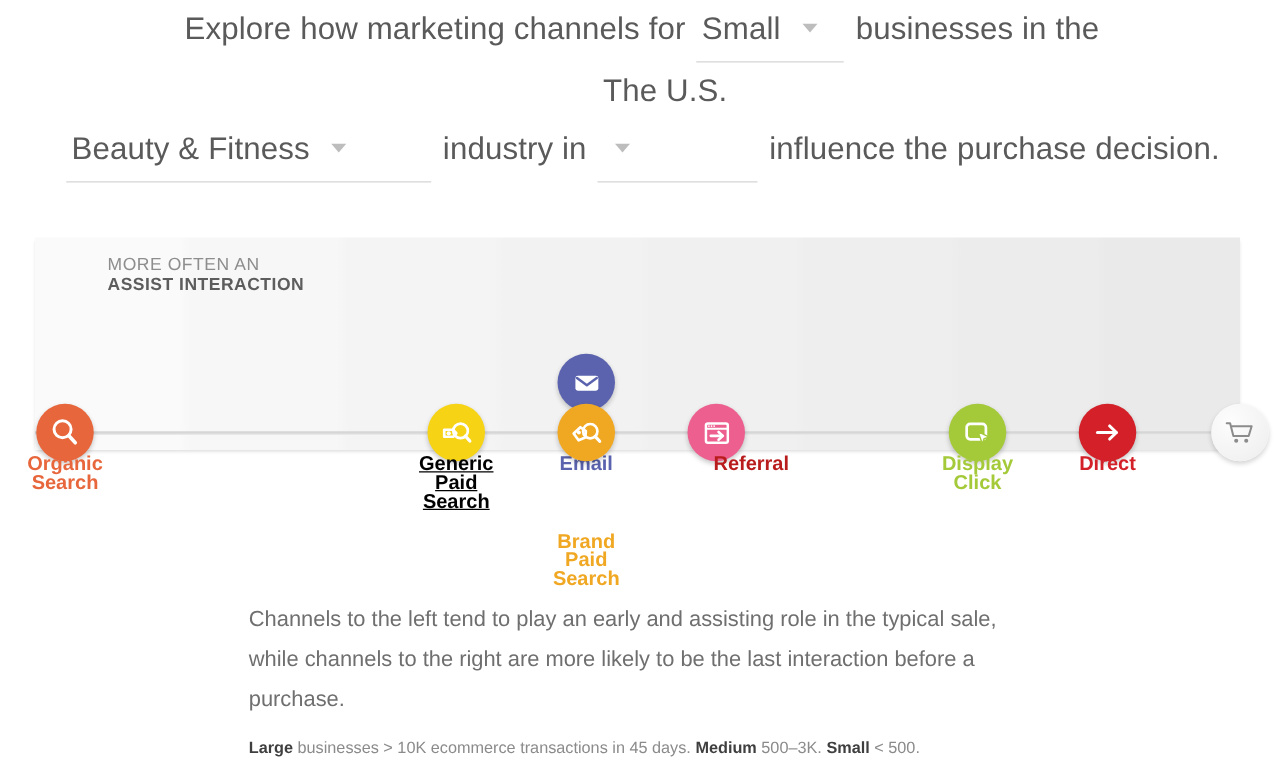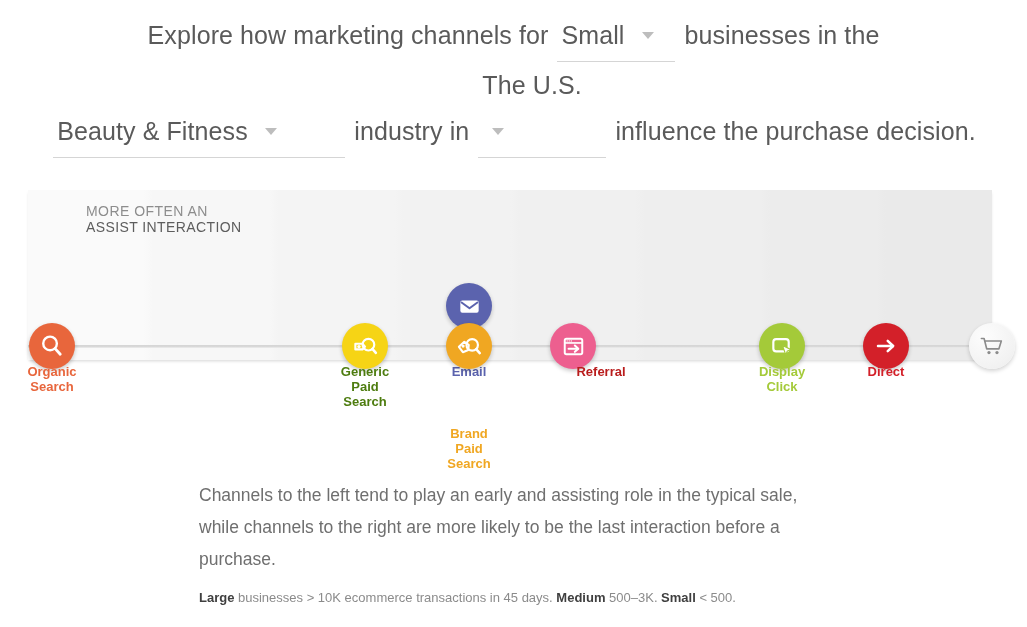--- a/index.html
+++ b/index.html
@@ -10,21 +10,21 @@
     font-family: "Liberation Sans", sans-serif;
     overflow: hidden;
   }
   .page { position: relative; width: 1027px; height: 627px; background:#fff; }
 
   
   .headline {
     position: absolute;
     left: 0; top: 0;
     width: 1027px;
-    padding: 12px 20px;
+    padding: 0 20px;
     text-align: center;
     font-size: 25px;
     line-height: 46px;
     color: #5a5a5a;
     font-weight: 400;
     letter-spacing: .1px;
     white-space: normal;
   }
   .headline .txt { color:#5a5a5a; }
 
@@ -76,21 +76,21 @@
   }
   .panel-label {
     position: absolute;
     top: 13px;
     font-size: 14px;
     letter-spacing: .45px;
     line-height: 16px;
     color: #8d8d8d;
     margin-left: 46px;
   }
-  .panel-label .b { display:block; font-weight: 400; color: #5d5d5d; letter-spacing:.4px;text-align:center; }
+  .panel-label .b { display:block; font-weight: 700; color: #5d5d5d; letter-spacing:.4px;text-align:center; }
   .pl-left  { left: 12px;  text-align: left; }
   .pl-right { right: 12px; text-align: right; }
 
   
   .axis-line {
     position: absolute;
     left: 28px; top: 345px;
     width: 964px; height: 3px;
     background: linear-gradient(to bottom,#d6d6d6 0%,#d6d6d6 45%,#eeeeee 100%);
   }
@@ -109,21 +109,21 @@
     align-items: center;
     justify-content: center;
     box-shadow: 0 2px 4px rgba(0,0,0,.22);
   }
   .c52 { width: 46px; height: 46px; top: -23px; }
   .node .lbl {
     position: absolute;
     left: 50%;
     transform: translateX(-50%);
     text-align: center;
-    font-size: 13px;
+    font-size: 16px;
     font-weight: 700;
     line-height: 15px;
     white-space: nowrap;
   }
   .lbl-a { top: 18px; }
   .lbl-b { top: 40px; }
 
   .cart-circle {
     position: absolute;
     left: 969px; top: 323px;
@@ -203,21 +203,21 @@
 
   <div class="node" style="left:365px; top:346px;">
     <div class="circle c52" style="background:#f6d415;">
       <svg width="27" height="27" viewBox="0 0 24 24" fill="none" stroke="#fff" stroke-width="1.9">
         <path d="M3 9.6 L9.3 9.6 L11.6 12.1 L9.3 14.6 L3 14.6 Z" stroke-linejoin="round"></path>
         <circle cx="6.2" cy="12.1" r="1.5" fill="#fff" stroke="none"></circle>
         <circle cx="14.6" cy="10.4" r="5.2"></circle>
         <line x1="18.1" y1="14.1" x2="21.2" y2="17.6" stroke-linecap="round" stroke-width="2.3"></line>
       </svg>
     </div>
-    <div class="lbl lbl-a" style="color:#4d7c0f;">
+    <div class="lbl lbl-a" style="color:#000000;text-decoration:underline;">
       <div>Generic</div>
       <div>Paid</div>
       <div>Search</div>
     </div>
   </div>
 
   <div class="node" style="left:469px; top:306px;">
     <div class="circle c52" style="background:#5b63ae;">
       <svg width="25" height="25" viewBox="0 0 24 24">
         <rect x="3.2" y="6.3" width="17.6" height="11.6" rx="1.9" fill="#fff"></rect>

